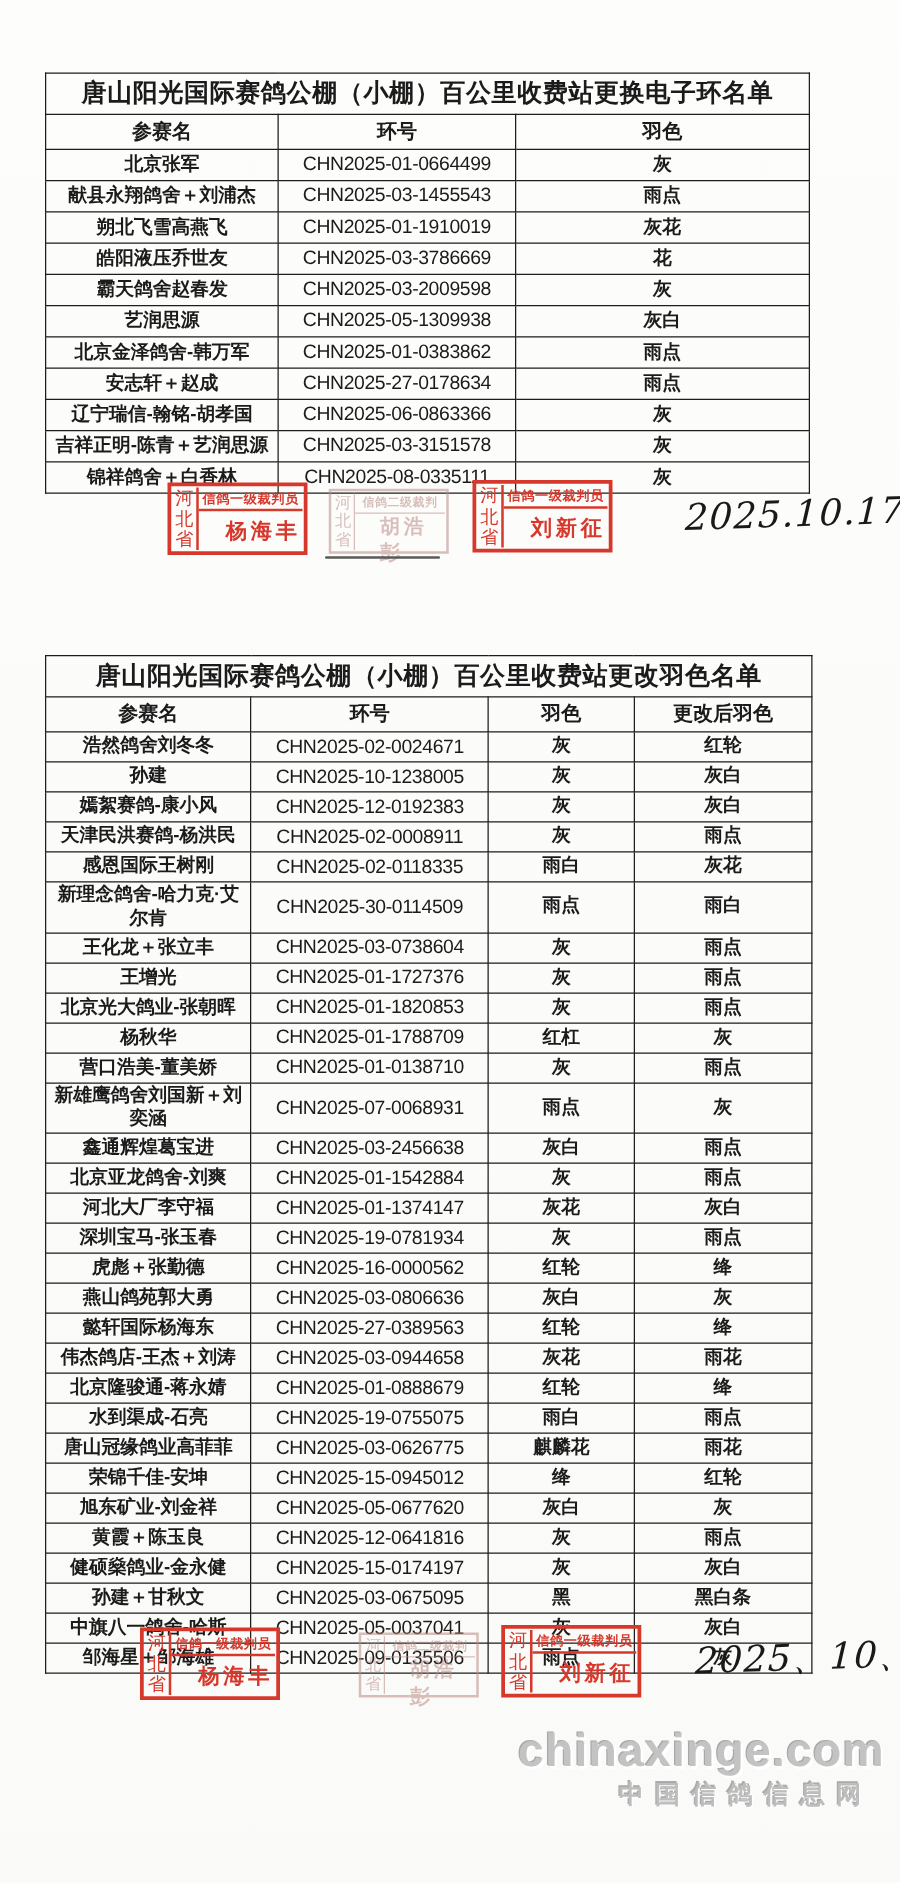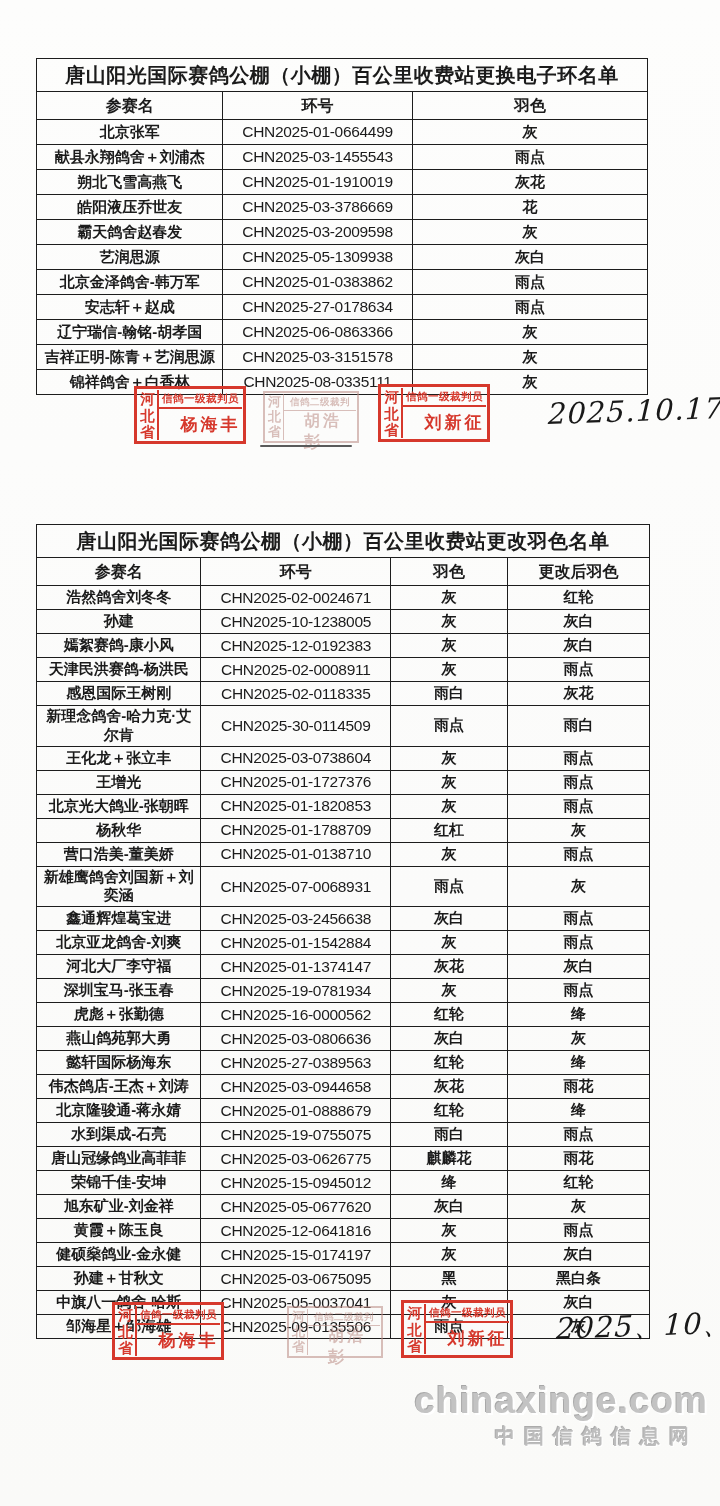--- a/index.html
+++ b/index.html
@@ -33,21 +33,21 @@
   }
 
   
   .stamps-row{position:absolute;left:0;width:720px;height:74px;}
   .stamp{
     position:absolute;display:flex;box-sizing:border-box;
     border:3px solid #d6382c;color:#d6382c;
     padding:1px;height:58px;width:112px;background:transparent;
   }
   .stamp-province{
-    width:17px;font-size:14.5px;font-weight:bold;line-height:1.15;
+    width:17px;font-size:14.5px;font-weight:normal;line-height:1.15;
     word-break:break-all;text-align:center;
     border-right:2px solid currentColor;padding:1px 1px 0 1px;
   }
   .stamp-right{flex:1;display:flex;flex-direction:column;min-width:0;}
   .stamp-title{
     font-size:10.5px;font-weight:bold;white-space:nowrap;
     border-bottom:2px solid currentColor;
     padding:2px 1px 1px 1px;text-align:center;letter-spacing:.5px;
   }
   .stamp-name{

